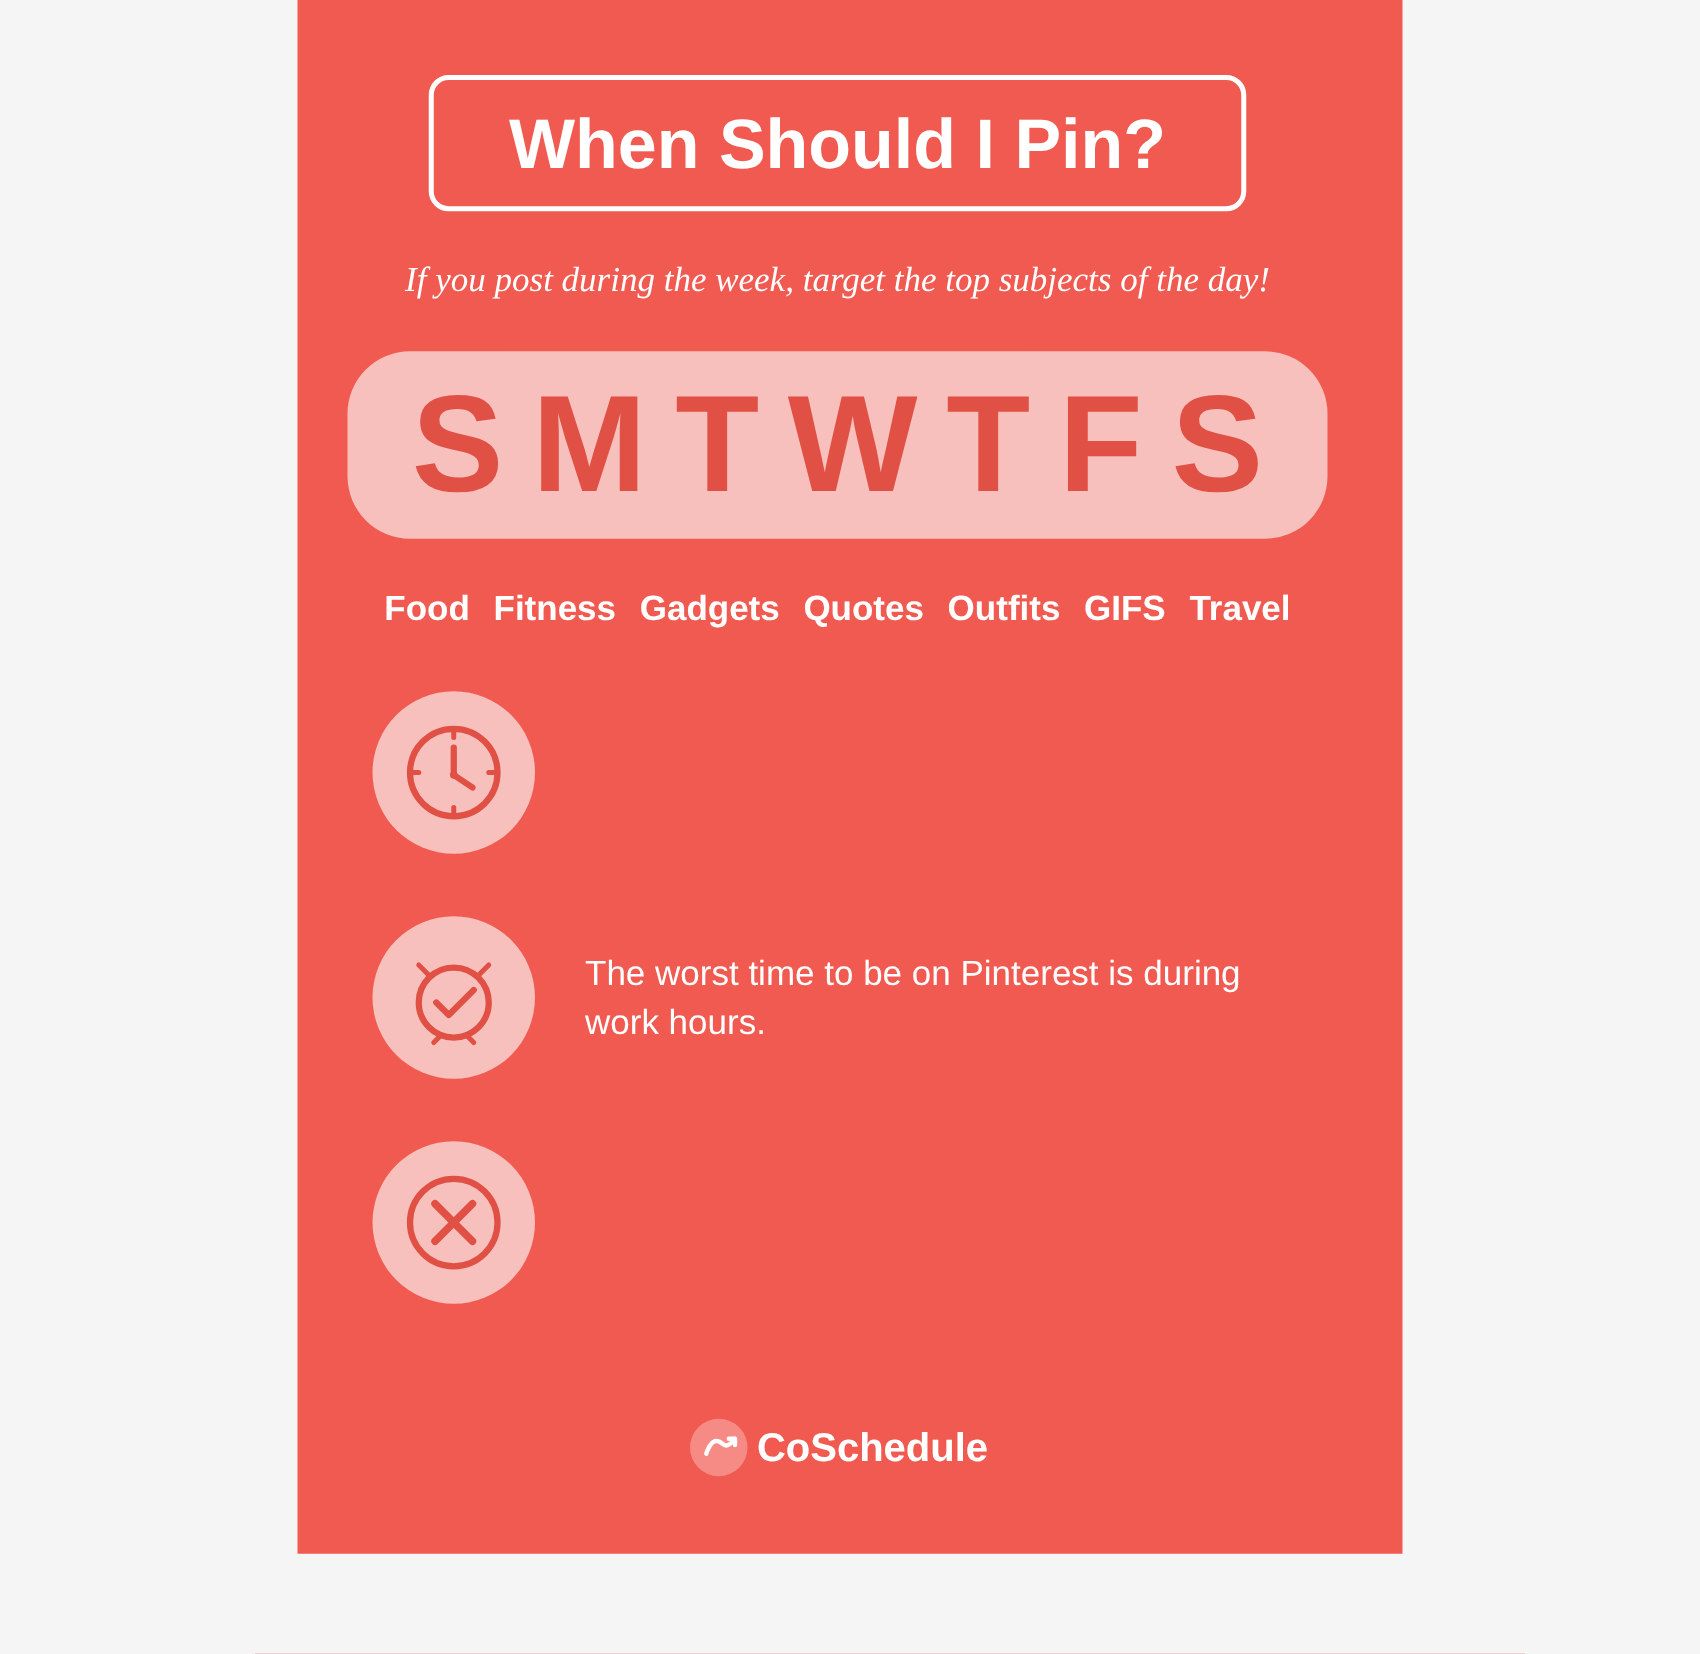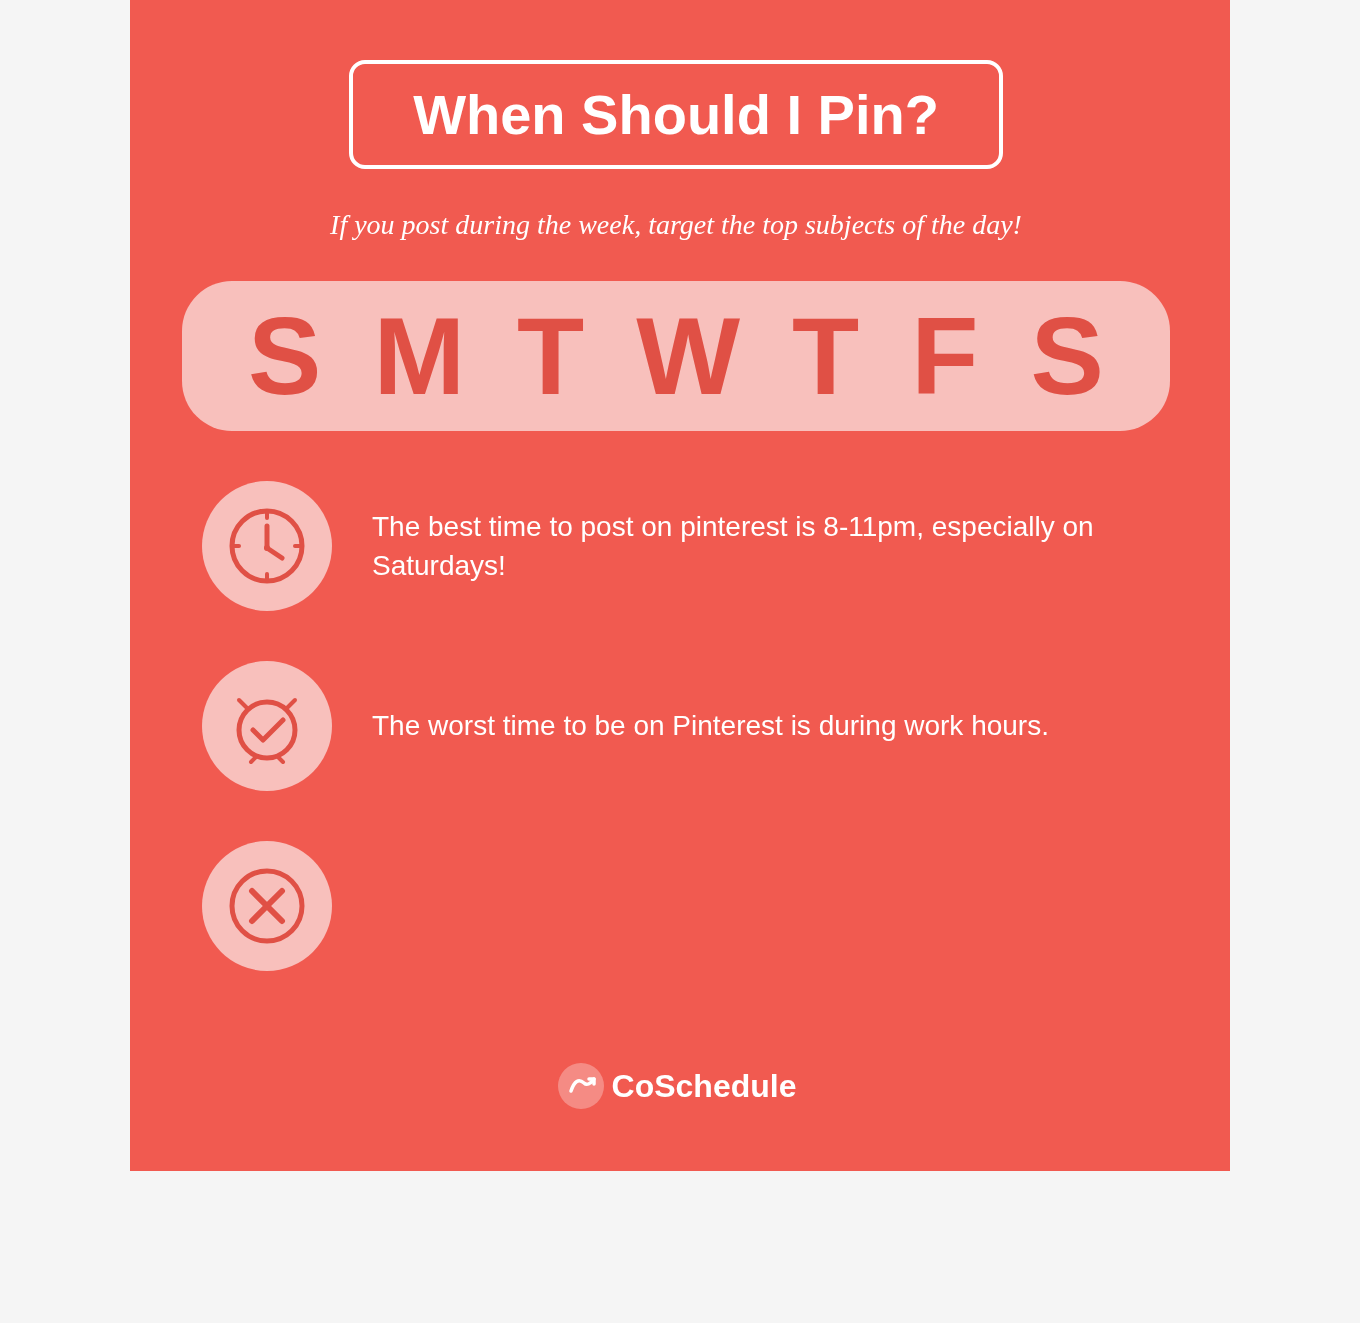--- a/index.html
+++ b/index.html
@@ -11,23 +11,23 @@
     body {
       background: #f5f5f5;
       display: flex;
       justify-content: center;
       align-items: flex-start;
       min-height: 100vh;
       font-family: Arial, sans-serif;
     }
 
     .infographic {
-      width: 1100px;
+      width: 884px;
       background-color: #f15a50;
-      padding: 60px 60px 60px 52px;
+      padding: 60px 60px 60px 40px;
       position: relative;
     }
 
     
     .title-container {
       display: flex;
       justify-content: center;
       margin-bottom: 40px;
     }
 
@@ -167,41 +167,49 @@
       <span class="day-letter">S</span>
       <span class="day-letter">M</span>
       <span class="day-letter">T</span>
       <span class="day-letter">W</span>
       <span class="day-letter">T</span>
       <span class="day-letter">F</span>
       <span class="day-letter">S</span>
     </div>
   </div>
 
+  <div class="topics-row">
+    <span class="topic-label">Food</span>
+    <span class="topic-label">Fitness</span>
+    <span class="topic-label">Gadgets</span>
+    <span class="topic-label">Quotes</span>
+    <span class="topic-label">Outfits</span>
+    <span class="topic-label">GIFS</span>
+    <span class="topic-label">Travel</span>
+  </div>
 
   <div class="info-section">
 
     <div class="info-item">
       <div class="icon-circle">
         <svg viewBox="0 0 80 80" fill="none" xmlns="http://www.w3.org/2000/svg">
           <circle cx="40" cy="40" r="35" stroke="#e05045" stroke-width="5" fill="none"></circle>
           <line x1="40" y1="20" x2="40" y2="42" stroke="#e05045" stroke-width="5" stroke-linecap="round"></line>
           <line x1="40" y1="42" x2="55" y2="52" stroke="#e05045" stroke-width="5" stroke-linecap="round"></line>
           <circle cx="40" cy="42" r="3" fill="#e05045"></circle>
 
           <line x1="40" y1="5" x2="40" y2="12" stroke="#e05045" stroke-width="4" stroke-linecap="round"></line>
 
           <line x1="40" y1="68" x2="40" y2="75" stroke="#e05045" stroke-width="4" stroke-linecap="round"></line>
 
           <line x1="5" y1="40" x2="12" y2="40" stroke="#e05045" stroke-width="4" stroke-linecap="round"></line>
 
           <line x1="68" y1="40" x2="75" y2="40" stroke="#e05045" stroke-width="4" stroke-linecap="round"></line>
         </svg>
       </div>
-      <p class="info-text">The best time to post on pinterest is 8-11pm, especially on Saturdays!</p>
     </div>
 
     <div class="info-item">
       <div class="icon-circle">
         <svg viewBox="0 0 80 80" fill="none" xmlns="http://www.w3.org/2000/svg">
 
           <circle cx="40" cy="44" r="28" stroke="#e05045" stroke-width="5" fill="none"></circle>
 
           <line x1="20" y1="22" x2="12" y2="14" stroke="#e05045" stroke-width="4" stroke-linecap="round"></line>
 

